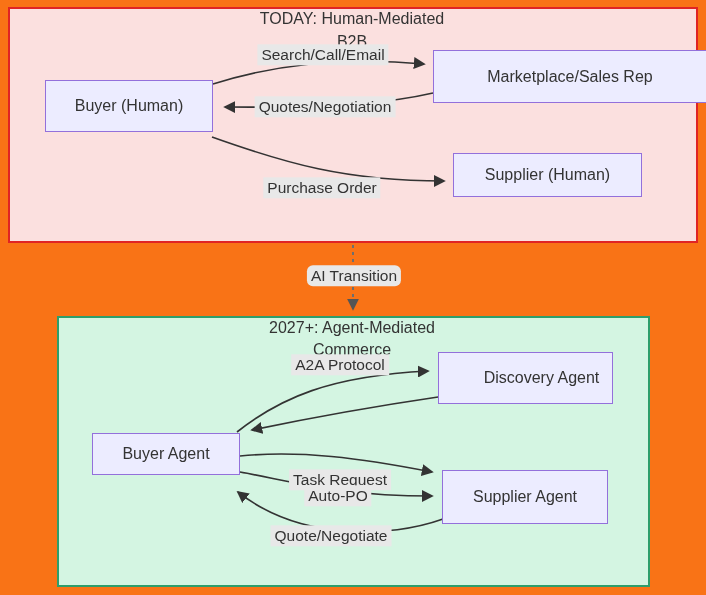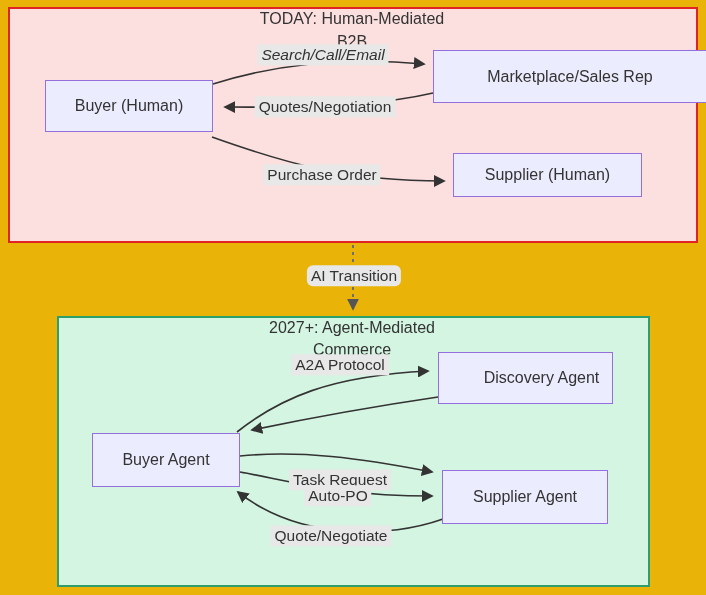--- a/index.html
+++ b/index.html
@@ -1,17 +1,17 @@
 <!DOCTYPE html>
 <html><head>
 <meta charset="utf-8">
 <style>
   html, body { margin: 0; padding: 0; background: #000; }
   body { width: 706px; height: 595px; overflow: hidden; font-family: "Liberation Sans", sans-serif; }
-  .canvas { position: relative; width: 706px; height: 595px; background: #eab308; }
+  .canvas { position: relative; width: 706px; height: 595px; background: #f97316; }
 
   .subgraph { position: absolute; box-sizing: border-box; border: 2px solid; z-index: 1; }
   .subgraph.today  { left: 8px;  top: 7px;   width: 690px; height: 236px; background: #fbe0df; border-color: #e02424; }
   .subgraph.future { left: 57px; top: 316px; width: 593px; height: 271px; background: #d4f5e2; border-color: #2e9e6b; }
 
   .sg-title { position: absolute; transform: translateX(-50%); color: #333; font-size: 16px;
               white-space: nowrap; z-index: 2; font-weight: 400; }
 
   svg.edges { position: absolute; left: 0; top: 0; width: 706px; height: 595px; z-index: 3; }
   svg.edges path.edge { fill: none; stroke: #333; stroke-width: 1.6px; }
@@ -54,42 +54,42 @@
 
     <path class="edge dashed" d="M 353 245 L 353 309" marker-end="url(#arrow-gray)"></path>
 
     <path class="edge" d="M 237 432 C 280 398, 330 376, 428 371" marker-end="url(#arrow)"></path>
     <path class="edge" d="M 438 397 C 370 407, 305 419, 252 430" marker-end="url(#arrow)"></path>
     <path class="edge" d="M 240 456 C 300 450, 360 458, 432 472" marker-end="url(#arrow)"></path>
     <path class="edge" d="M 240 472 C 295 482, 340 496, 432 496" marker-end="url(#arrow)"></path>
     <path class="edge" d="M 443 519 C 390 538, 300 541, 238 492" marker-end="url(#arrow)"></path>
   </svg>
 
-  <div class="edge-label" style="left:323px; top:55px;font-style:italic;">Search/Call/Email</div>
+  <div class="edge-label" style="left:323px; top:55px;">Search/Call/Email</div>
   <div class="edge-label" style="left:325px; top:107px;">Quotes/Negotiation</div>
-  <div class="edge-label" style="left:322px; top:175px;">Purchase Order</div>
+  <div class="edge-label" style="left:322px; top:188px;">Purchase Order</div>
 
   <div class="edge-label" style="left:354px; top:276px;border-radius:6px;">AI Transition</div>
 
   <div class="edge-label" style="left:340px; top:365px;">A2A Protocol</div>
   <div class="edge-label" style="left:340px; top:452px;margin-top:28px;">Task Request</div>
   <div class="edge-label" style="left:338px; top:496px;">Auto-PO</div>
   <div class="edge-label" style="left:331px; top:536px;">Quote/Negotiate</div>
 
   <div class="node" style="left:45px;  top:80px;  width:168px; height:52px;">
     <span>Buyer (Human)</span>
   </div>
   <div class="node" style="left:433px; top:50px;  width:274px; height:53px;">
     <span>Marketplace/Sales Rep</span>
   </div>
   <div class="node" style="left:453px; top:153px; width:189px; height:44px;">
     <span>Supplier (Human)</span>
   </div>
 
-  <div class="node" style="left:92px;  top:433px; width:148px; height:54px;">
+  <div class="node" style="left:92px;  top:433px; width:148px; height:42px;">
     <span>Buyer Agent</span>
   </div>
   <div class="node" style="left:438px; top:352px; width:175px; height:52px;padding-left:32px;">
     <span>Discovery Agent</span>
   </div>
   <div class="node" style="left:442px; top:470px; width:166px; height:54px;">
     <span>Supplier Agent</span>
   </div>
 
 </div>

